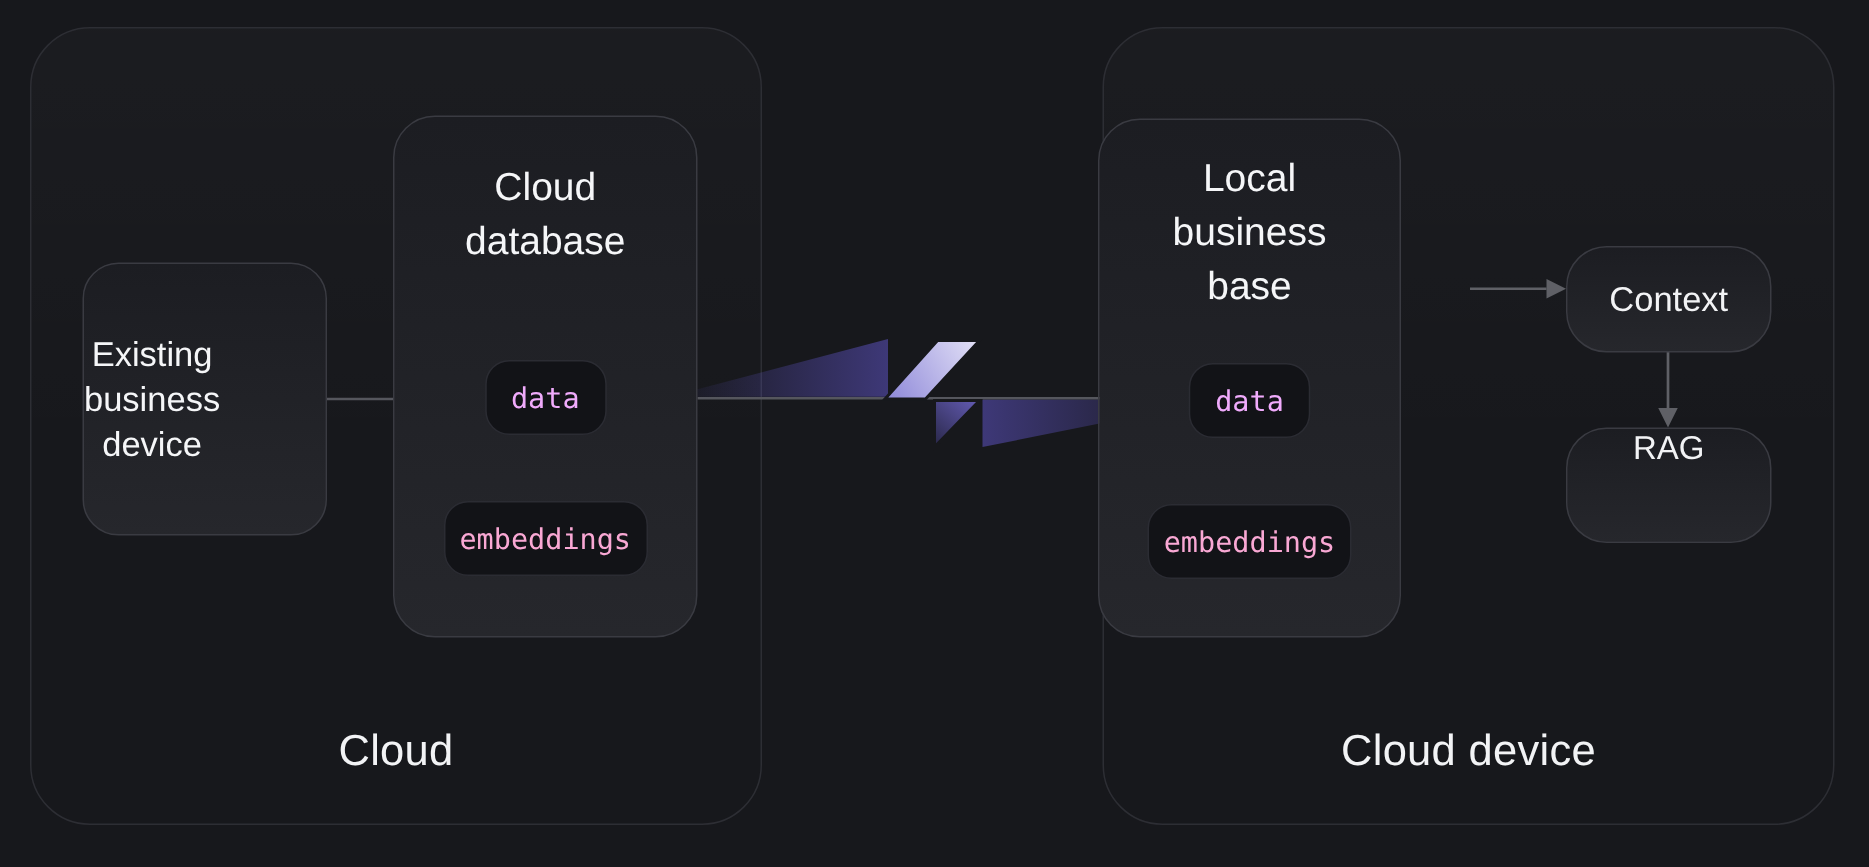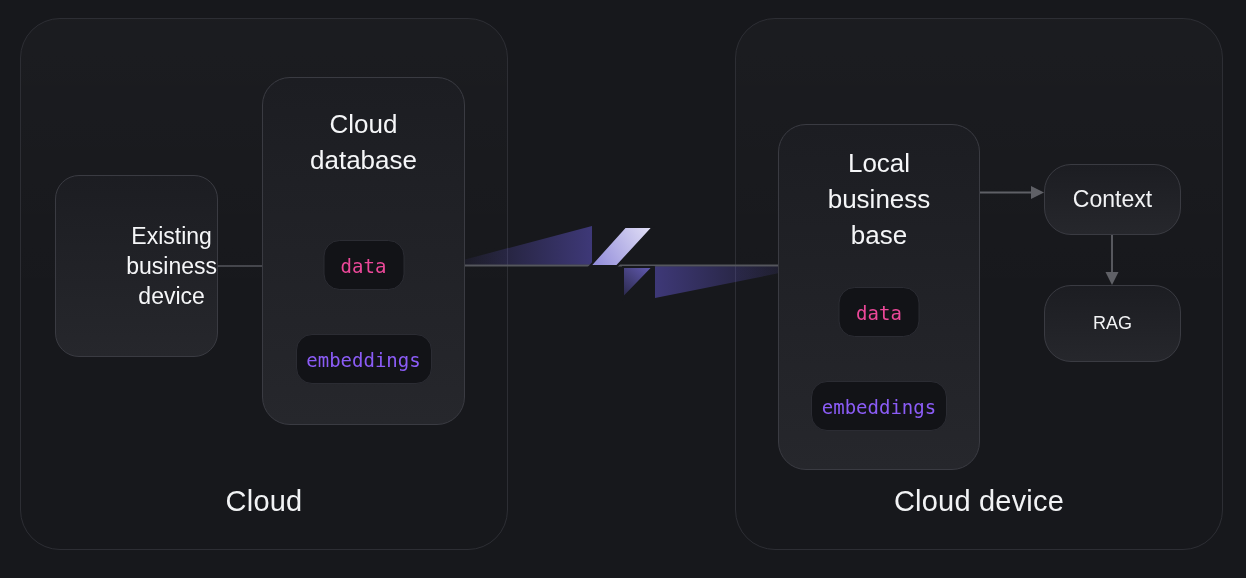--- a/index.html
+++ b/index.html
@@ -24,43 +24,43 @@
   
   .node{
     position:absolute;box-sizing:border-box;
     border:1px solid #3a3b42;border-radius:28px;
     background:linear-gradient(180deg,#1c1d22 0%,#26272c 100%);
     color:#f2f3f5;z-index:10;
   }
   .node .title{ text-align:center;font-size:26px;font-weight:500;line-height:36px;color:#f5f6f8;}
   .existing{
     left:55px;top:175px;width:163px;height:182px;border-radius:24px;
-    display:flex;align-items:center;justify-content:flex-end;
+    display:flex;align-items:center;justify-content:flex-start;
   }
   .existing .title{font-size:23px;line-height:30px;font-weight:500;}
   .clouddb{left:262px;top:77px;width:203px;height:348px;}
   .clouddb .title{padding-top:28px;}
-  .kb{left:778px;top:79px;width:202px;height:346px;margin-top:45px;}
+  .kb{left:732px;top:79px;width:202px;height:346px;}
   .kb .title{padding-top:20px;}
   .pill{
     position:absolute;left:50%;transform:translateX(-50%);
     height:50px;line-height:50px;border-radius:16px;
     background:#121317;border:1px solid #2b2c33;
     font-family:"DejaVu Sans Mono", monospace;font-size:19px;
     text-align:center;box-sizing:border-box;
   }
-  .pill.data{top:162px;width:81px;color:#ec4899;}
-  .pill.embeddings{top:256px;width:136px;color:#8b5cf6;}
+  .pill.data{top:162px;width:81px;color:#f0abfc;}
+  .pill.embeddings{top:256px;width:136px;color:#f9a8d4;}
   .context{
     left:1044px;top:164px;width:137px;height:71px;border-radius:27px;
     display:flex;align-items:center;justify-content:center;font-size:23px;font-weight:500;
   }
   .rag{
     left:1044px;top:285px;width:137px;height:77px;border-radius:27px;
-    display:flex;align-items:center;justify-content:center;font-size:18px;font-weight:500;
+    display:flex;justify-content:center;font-size:22px;font-weight:500;
   }
   svg.edges{position:absolute;left:0;top:0;z-index:5;pointer-events:none;}
 </style>
 </head>
 <body>
 
 <div class="canvas">
 
   <div class="group cloud">
     <div class="group-label">Cloud</div>

